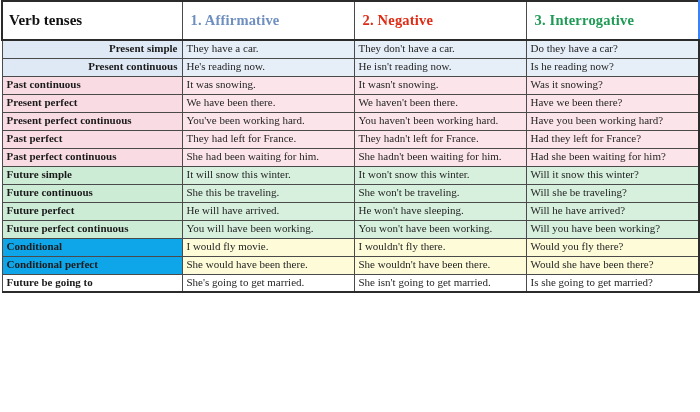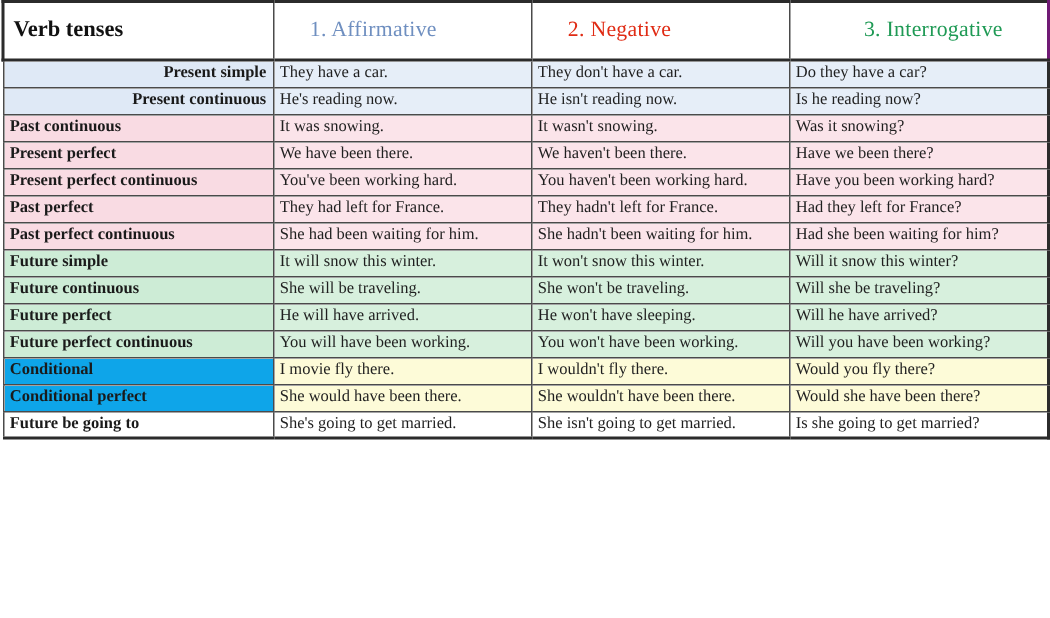--- a/index.html
+++ b/index.html
@@ -48,29 +48,29 @@
   }
   tr.head th.title {
     font-family: "Liberation Serif", serif;
     font-weight: bold;
     font-size: 15px;
     color: #111111;
     padding-left: 6px;
     border-left: 2px solid #2b2b2b;
   }
   tr.head th.colhead {
-    font-weight: normal;
+    font-weight: bold;
     font-size: 14.5px;
-    padding-left: 24px;
+    padding-left: 8px;
     letter-spacing: 0.2px;
   }
   tr.head th.aff { color: #6f8fc0; }
   tr.head th.neg { color: #e02b14; }
   tr.head th.intg { color: #1f9a55; }
-  tr.head th.last { border-right: 2px solid #701a75; text-align: center; }
+  tr.head th.last { border-right: 2px solid #3b82f6; }
 
   td.label {
     font-weight: bold;
     font-size: 11.5px;
     color: #1a1a1a;
     padding-left: 5px;
     border-left: 2px solid #2b2b2b;
   }
   td.cell {
     font-size: 11px;
@@ -157,39 +157,39 @@
           <td class="cell last">Had she been waiting for him?</td>
         </tr>
         <tr class="row g-future">
           <td class="label">Future simple</td>
           <td class="cell">It will snow this winter.</td>
           <td class="cell">It won't snow this winter.</td>
           <td class="cell last">Will it snow this winter?</td>
         </tr>
         <tr class="row g-future">
           <td class="label">Future continuous</td>
-          <td class="cell">She will be traveling.</td>
+          <td class="cell">She this be traveling.</td>
           <td class="cell">She won't be traveling.</td>
           <td class="cell last">Will she be traveling?</td>
         </tr>
         <tr class="row g-future">
           <td class="label">Future perfect</td>
           <td class="cell">He will have arrived.</td>
           <td class="cell">He won't have sleeping.</td>
           <td class="cell last">Will he have arrived?</td>
         </tr>
         <tr class="row g-future">
           <td class="label">Future perfect continuous</td>
           <td class="cell">You will have been working.</td>
           <td class="cell">You won't have been working.</td>
           <td class="cell last">Will you have been working?</td>
         </tr>
         <tr class="row g-cond">
           <td class="label">Conditional</td>
-          <td class="cell">I movie fly there.</td>
+          <td class="cell">I would fly movie.</td>
           <td class="cell">I wouldn't fly there.</td>
           <td class="cell last">Would you fly there?</td>
         </tr>
         <tr class="row g-cond">
           <td class="label">Conditional perfect</td>
           <td class="cell">She would have been there.</td>
           <td class="cell">She wouldn't have been there.</td>
           <td class="cell last">Would she have been there?</td>
         </tr>
         <tr class="row g-plain">

